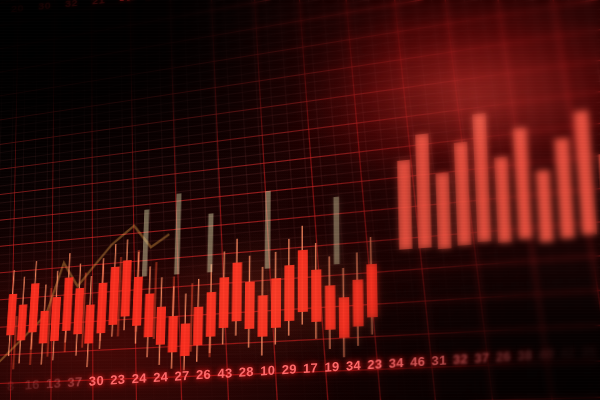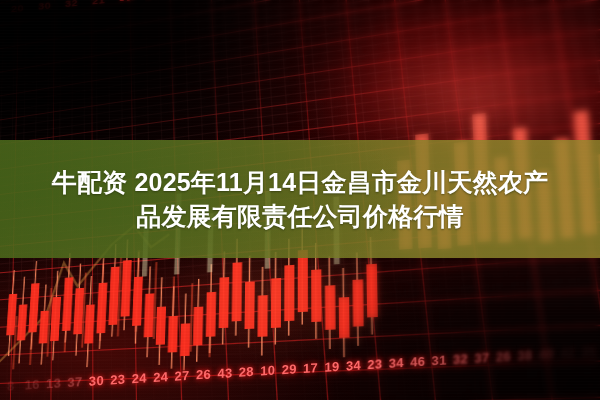--- a/index.html
+++ b/index.html
@@ -364,18 +364,14 @@
       <span style="opacity: 0.477273; filter: blur(1.18px);">37</span>
       <span style="opacity: 0.372727; filter: blur(1.42px);">26</span>
       <span style="opacity: 0.268182; filter: blur(1.65px);">38</span>
       <span style="opacity: 0.163636; filter: blur(1.89px);">40</span>
       <span style="opacity: 0.06; filter: blur(2.13px);">42</span>
       <span style="opacity: 0.06; filter: blur(2.36px);">35</span>
     </div>
 
   <div class="layer" id="scanlines"></div>
 
-  <div id="caption-band">
-    <div class="caption-line">牛配资 2025年11月14日金昌市金川天然农产</div>
-    <div class="caption-line">品发展有限责任公司价格行情</div>
-  </div>
 
 </div>
 
 </body></html>

